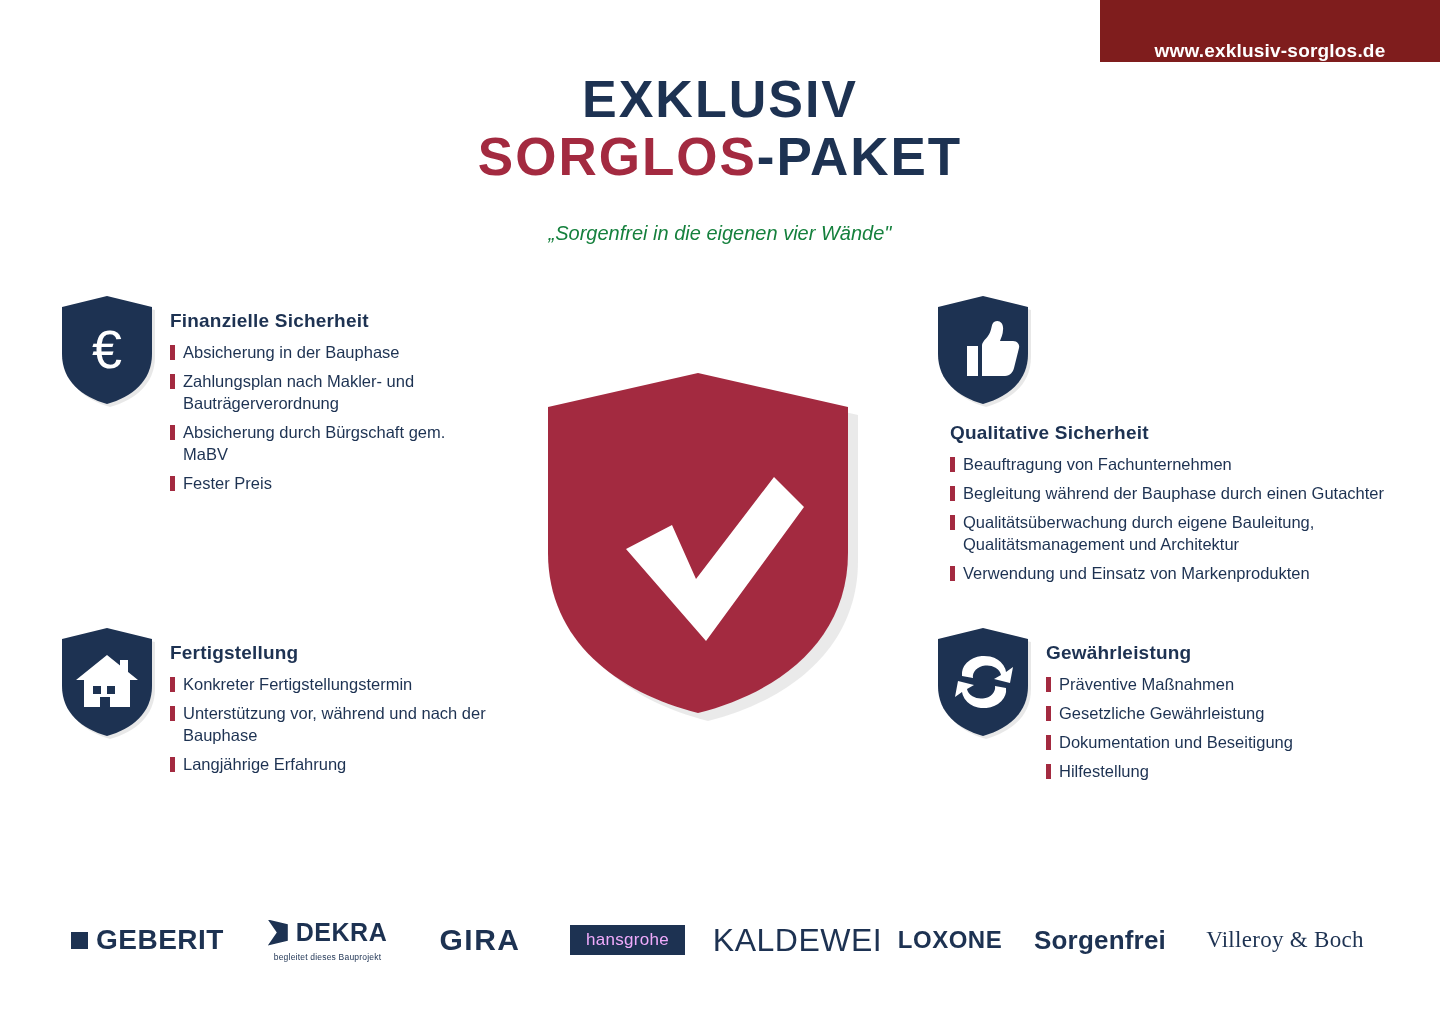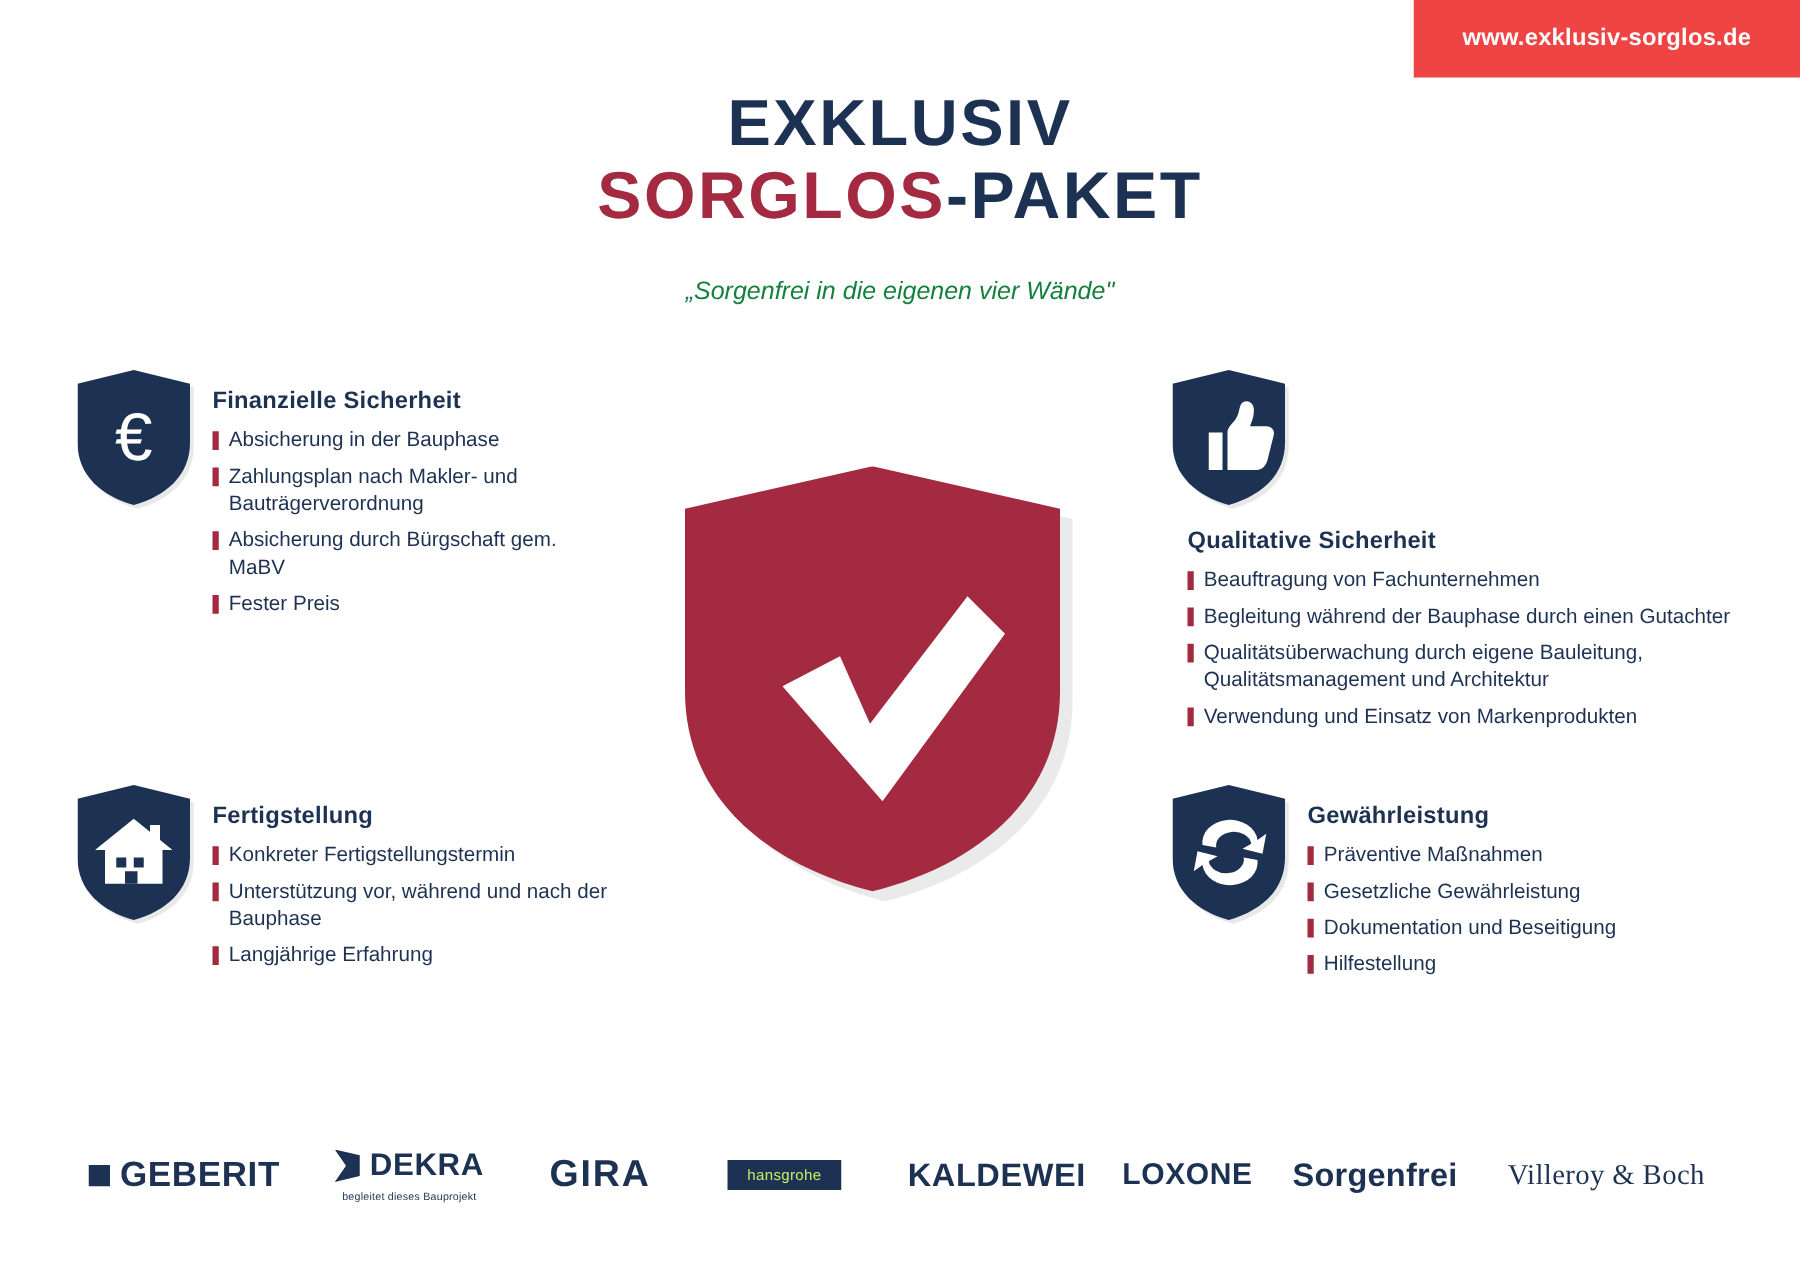--- a/index.html
+++ b/index.html
@@ -14,25 +14,25 @@
     color: #1d3252;
     position: relative;
     overflow: hidden;
   }
 
   
   .url-banner {
     position: absolute;
     top: 0;
     right: 0;
-    width: 309px;
+    width: 340px;
     height: 62px;
-    background: #ef4444;
+    background: #7f1d1d;
     display: flex;
-    align-items: center;
+    align-items: flex-end;
     justify-content: center;
   }
   .url-banner .url-text {
     color: #ffffff;
     font-size: 19px;
     font-weight: bold;
     letter-spacing: 0.2px;
   }
 
   
@@ -160,24 +160,24 @@
     background: #1d3252;
     clip-path: polygon(0 0, 100% 18%, 100% 82%, 0 100%, 45% 50%);
   }
   .logo-geberit { width: 185px; font-size: 28px; font-weight: bold; letter-spacing: 0.5px; gap: 8px; }
   .geberit-sq { width: 17px; height: 17px; background: #1d3252; display: inline-block; }
   .logo-gira { width: 130px; font-size: 30px; font-weight: bold; letter-spacing: 1.5px; }
   .logo-hansgrohe {
     width: 165px;
   }
   .hansgrohe-box {
-    background: #1d3252; color: #bef264;
-    padding: 5px 16px; font-size: 12px; letter-spacing: .3px;
-  }
-  .logo-kaldewei { width: 175px; font-size: 26px; font-weight: bold; letter-spacing: 0.5px; }
+    background: #1d3252; color: #f0abfc;
+    padding: 5px 16px; font-size: 17px; letter-spacing: .3px;
+  }
+  .logo-kaldewei { width: 175px; font-size: 32px; font-weight: normal; letter-spacing: 0.5px; }
   .logo-loxone { width: 130px; font-size: 24px; font-weight: bold; letter-spacing: 0.5px; }
   .logo-schindler { width: 170px; font-size: 26px; font-weight: bold; letter-spacing: 0.2px; }
   .logo-villeroy { width: 200px; font-size: 23px; font-family: "Liberation Serif", serif; letter-spacing: .3px; }
 </style>
 </head>
 <body>
 
 <div class="url-banner">
   <span class="url-text">www.exklusiv-sorglos.de</span>
 </div>

